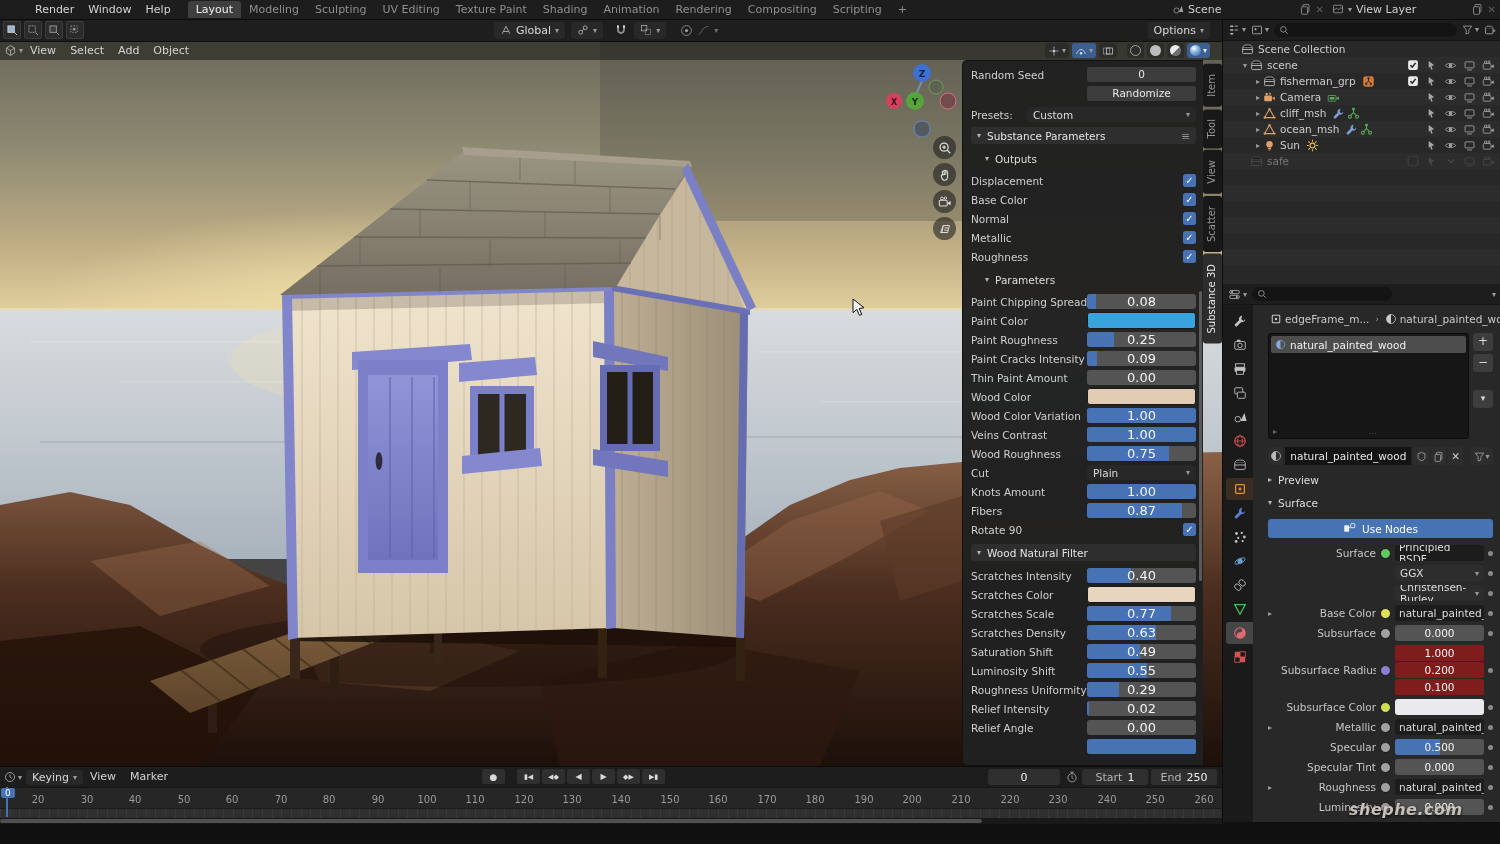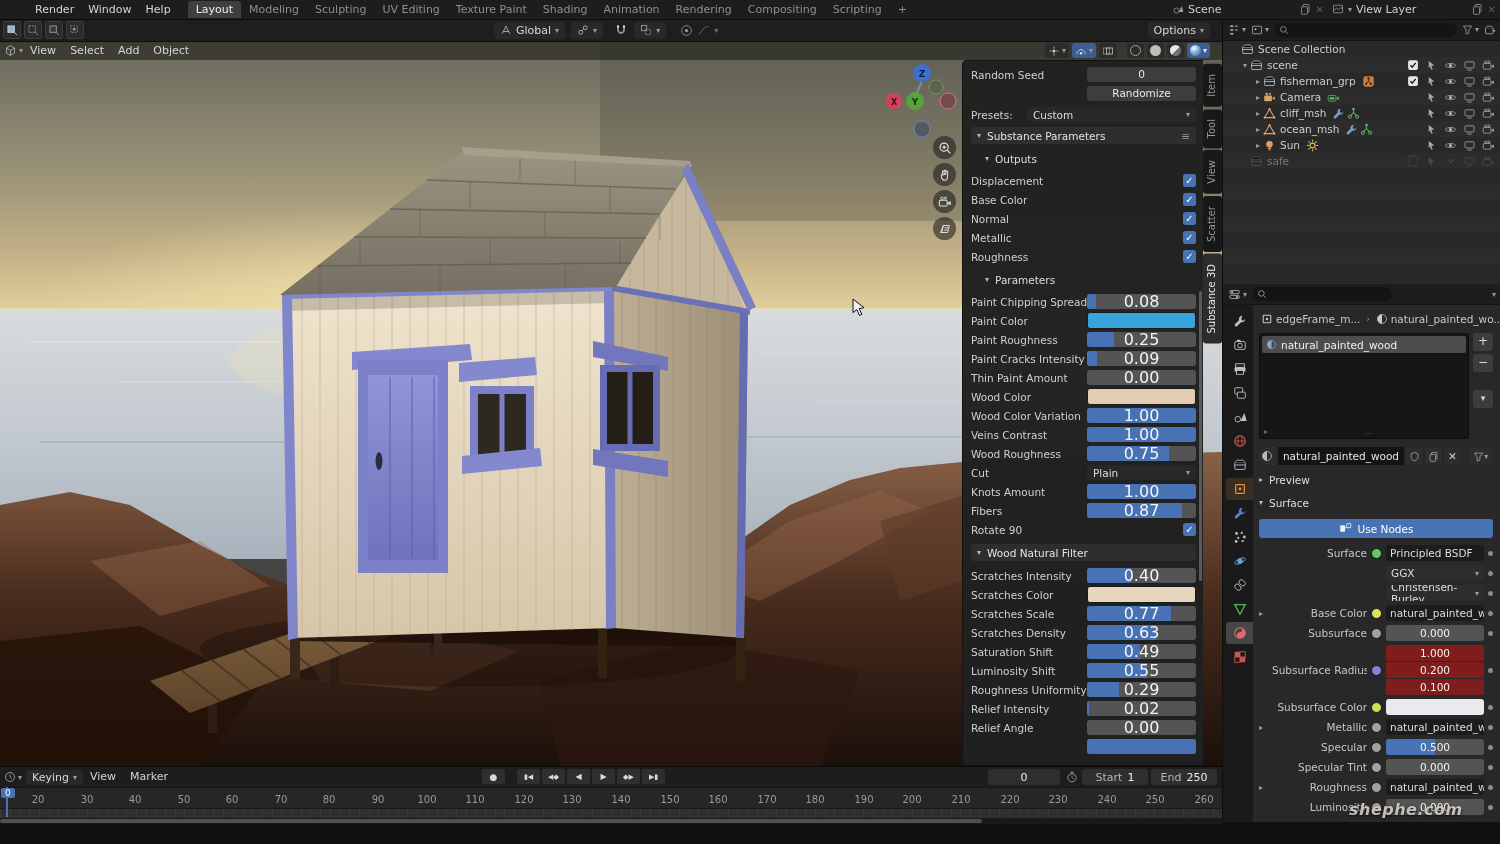--- a/index.html
+++ b/index.html
@@ -40,21 +40,21 @@
         display:flex;align-items:center;justify-content:center;}
   
   .npanel{position:absolute;left:962px;top:60px;width:241px;height:706px;background:rgba(33,33,33,.985);
           border:1px solid #121212;border-right:none;border-radius:5px 0 0 5px;z-index:20;
           padding:6px 7px 0 8px;box-sizing:border-box;overflow:hidden;font-size:10.5px;}
   .nprow{display:flex;align-items:center;height:15px;margin-bottom:4px;}
   .nplabel{flex:0 0 116px;color:#d0d0d0;white-space:nowrap;overflow:hidden;}
   .slider{flex:1;position:relative;height:15px;background:#545454;border-radius:3px;overflow:hidden;
           text-align:center;color:#f4f4f4;}
   .slider .fill{position:absolute;left:0;top:0;bottom:0;background:#4772b3;}
-  .slider .sval{position:relative;line-height:15px;font-size:16px;text-align:center;}
+  .slider .sval{position:relative;line-height:15px;font-size:13px;text-align:center;}
   .npswatch{flex:1;height:15px;border-radius:3px;border:1px solid #1a1a1a;}
   .npdrop{flex:1;height:15px;background:#282828;border-radius:3px;display:flex;align-items:center;
           padding:0 6px;color:#dcdcdc;}
   .npdrop .arr{margin-left:auto;}
   .cbx{width:13px;height:13px;border-radius:2.5px;background:#545454;margin-left:auto;text-align:center;
        line-height:13px;font-size:10px;color:#fff;}
   .cbx.on{background:#4772b3;}
   .nphdr{height:17px;background:#2e2e2e;border-radius:3px;display:flex;align-items:center;
          padding:0 6px;margin:5px 0 7px;color:#e4e4e4;gap:6px;}
   .npsub{height:15px;display:flex;align-items:center;padding:0 2px 0 14px;margin:2px 0 7px;
@@ -87,21 +87,21 @@
   
   .props{position:absolute;top:265px;left:0;right:0;bottom:0;background:#282828;}
   .pr-header{height:20px;background:#1d1d1d;display:flex;align-items:center;gap:5px;padding:0 5px;
              border-bottom:1px solid #141414;}
   .pr-body{display:flex;height:518px;}
   .pr-tabs{width:30px;background:#1a1a1a;display:flex;flex-direction:column;align-items:flex-end;
            padding-top:5px;gap:2px;}
   .pt{width:27px;height:22px;display:flex;align-items:center;justify-content:center;border-radius:3px 0 0 3px;}
   .pt.active{background:#464646;}
   .pt.objbg{background:#3a2e22;}
-  .pr-content{flex:1;padding:5px 8px 0 6px;position:relative;overflow:hidden;}
+  .pr-content{flex:1;padding:5px 8px 0 6px;position:relative;overflow:hidden;margin-left:9px;}
   .crumb{display:flex;align-items:center;gap:4px;height:18px;color:#c9c9c9;}
   .crumb .ci{display:flex;align-items:center;gap:3px;padding:0 2px;}
   .slotwrap{display:flex;gap:4px;margin-top:5px;}
   .slotlist{flex:1;height:100px;background:#161616;border:1px solid #0d0d0d;border-radius:3px;
             position:relative;padding:2px;}
   .slotrow{height:17px;background:#4d4d4d;border-radius:2px;display:flex;align-items:center;gap:4px;
            padding:0 4px;color:#f0f0f0;}
   .slotside{width:20px;display:flex;flex-direction:column;gap:3px;}
   .sbtn{width:20px;height:18px;background:#3d3d3d;border-radius:3px;color:#d8d8d8;text-align:center;
         line-height:17px;font-size:12px;}

